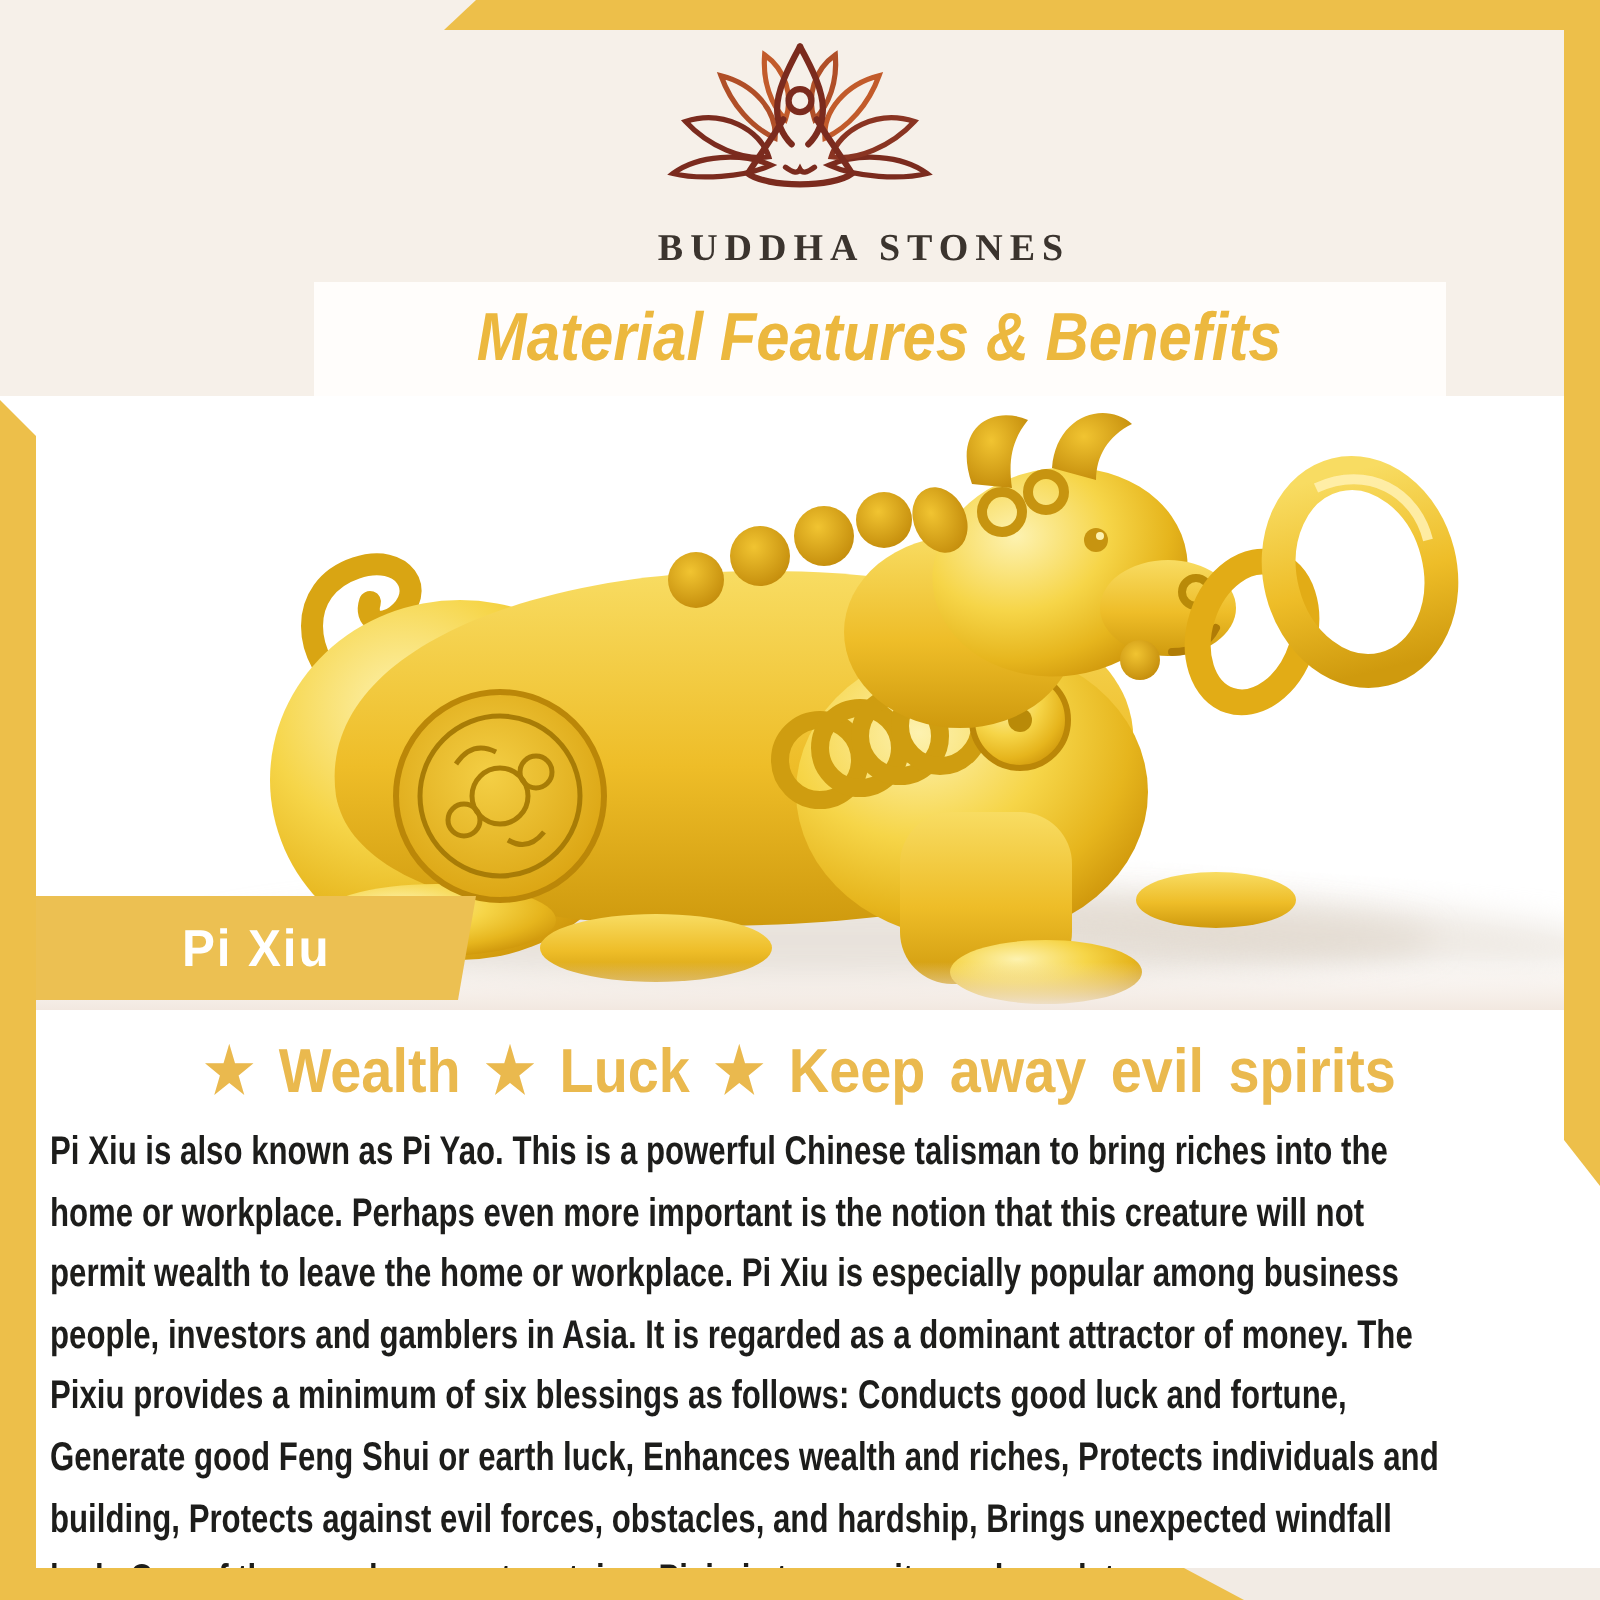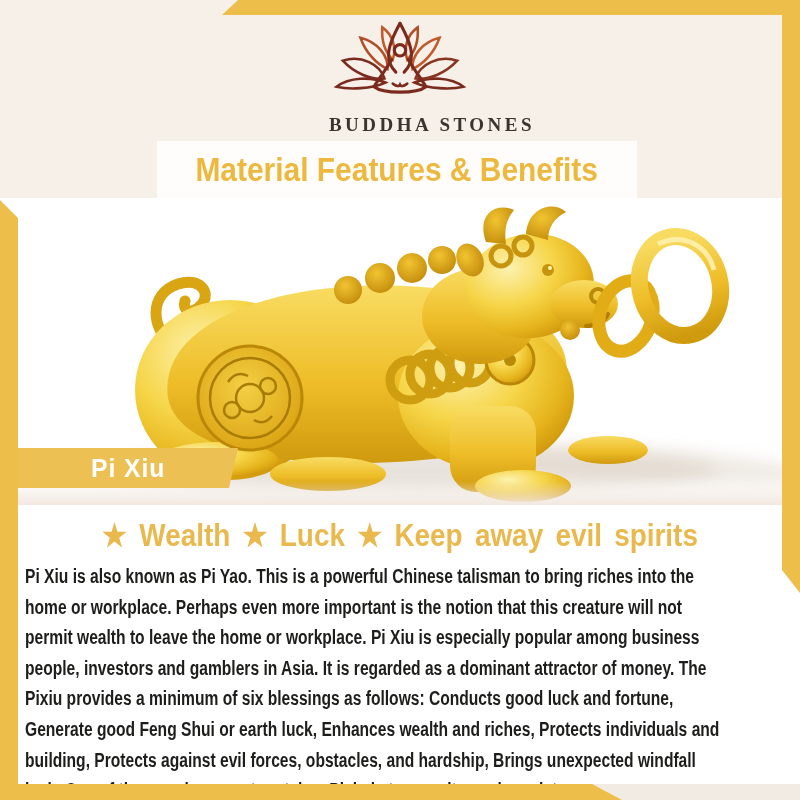--- a/index.html
+++ b/index.html
@@ -19,33 +19,33 @@
              clip-path:polygon(16px 0,100% 0,100% 100%,0 100%);}
   .frame-right{left:782px;top:0;width:18px;height:593px;
                clip-path:polygon(0 0,100% 0,100% 100%,0 calc(100% - 23px));}
   .frame-left{left:0;top:200px;width:18px;height:600px;
               clip-path:polygon(0 0,100% 18px,100% 100%,0 100%);}
   .bottom-strip{position:absolute;left:0;top:784px;width:800px;height:16px;background:#f2ebe4;}
   .frame-bottom{left:0;top:784px;width:622px;height:16px;
                 clip-path:polygon(0 0,calc(100% - 30px) 0,100% 100%,0 100%);}
 
   
-  .banner-band{position:absolute;left:157px;top:141px;width:480px;height:57px;background:#fffdfb;
-               display:flex;align-items:center;justify-content:center;}
+  .banner-band{position:absolute;left:157px;top:141px;width:566px;height:57px;background:#fffdfb;
+               display:flex;align-items:center;justify-content:center;font-style:italic;}
   .banner-title{font-size:34px;font-weight:700;color:#ecb83e;white-space:nowrap;
                 transform:scaleX(0.88);transform-origin:center;letter-spacing:0px;}
 
   
   .photo{position:absolute;left:18px;top:198px;width:764px;height:307px;background:#ffffff;}
   .photo::after{content:"";position:absolute;left:0;bottom:0;width:100%;height:24px;
                 background:linear-gradient(180deg,rgba(243,234,227,0),#f2e8e0);}
   .pendant-svg{position:absolute;left:0;top:0;}
 
   
-  .badge{position:absolute;left:18px;top:448px;width:220px;height:40px;background:#ecc052;
+  .badge{position:absolute;left:18px;top:448px;width:220px;height:52px;background:#ecc052;
          clip-path:polygon(0 0,100% 0,calc(100% - 9px) 100%,0 100%);
          display:flex;align-items:center;justify-content:center;}
   .badge-label{color:#ffffff;font-size:26px;font-weight:700;letter-spacing:1px;
                transform:scaleX(0.95);}
 
   
   .benefits-section{position:absolute;left:0;top:505px;width:800px;height:342px;background:#ffffff;}
   .benefits-headline{position:absolute;left:18px;top:12px;width:764px;text-align:center;
                      font-size:31px;font-weight:700;color:#eab94e;white-space:nowrap;
                      transform:scaleX(0.9);transform-origin:center;word-spacing:5px;}

